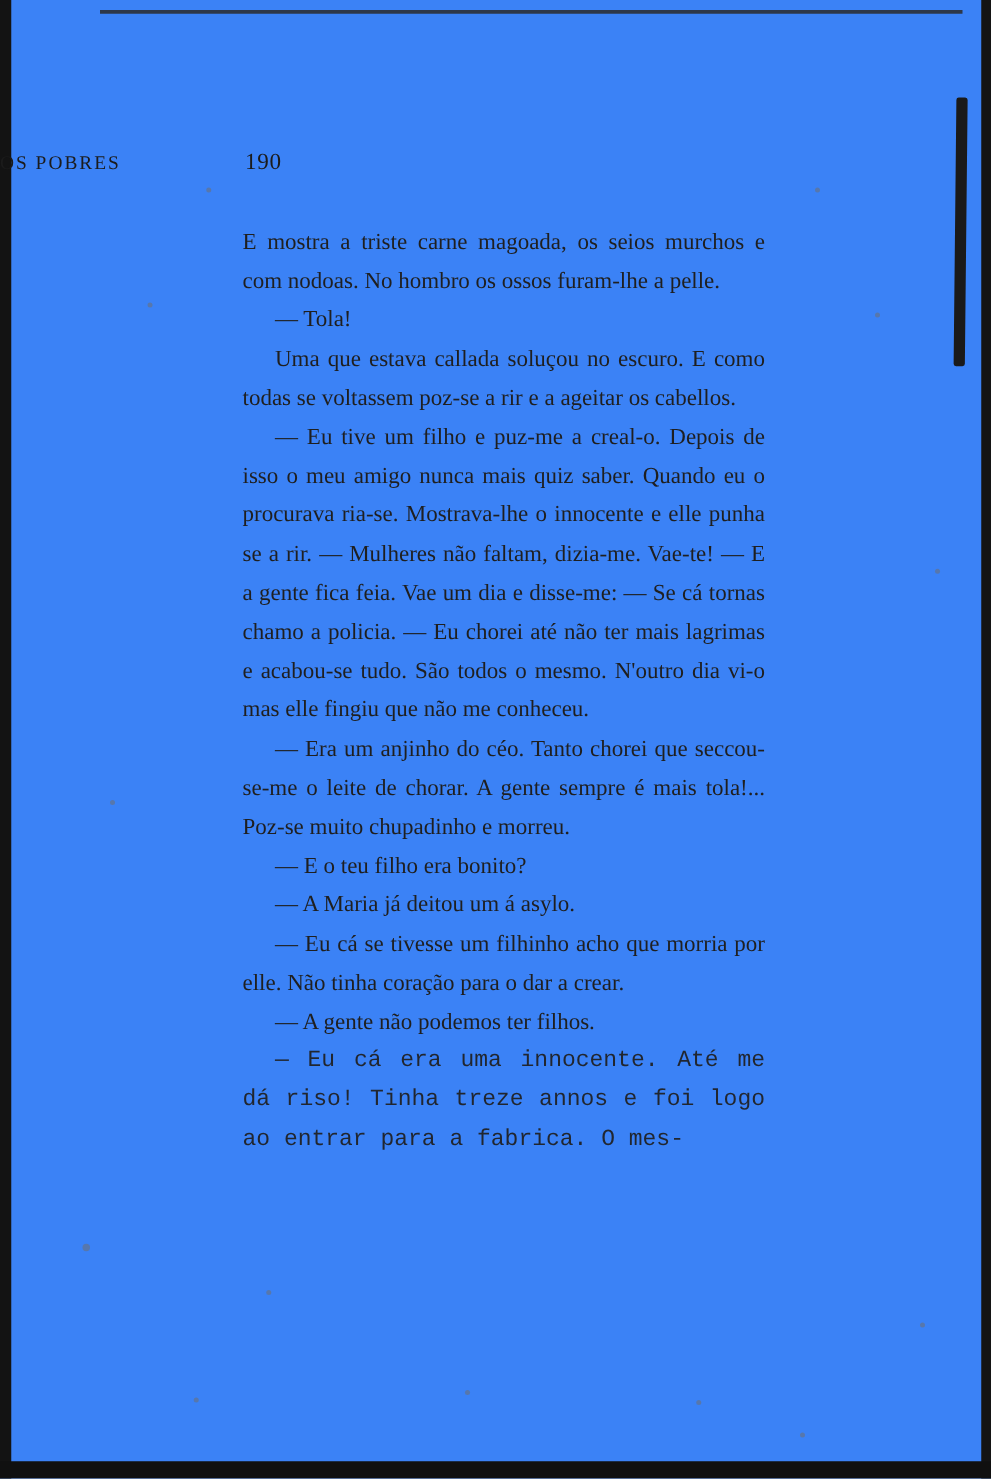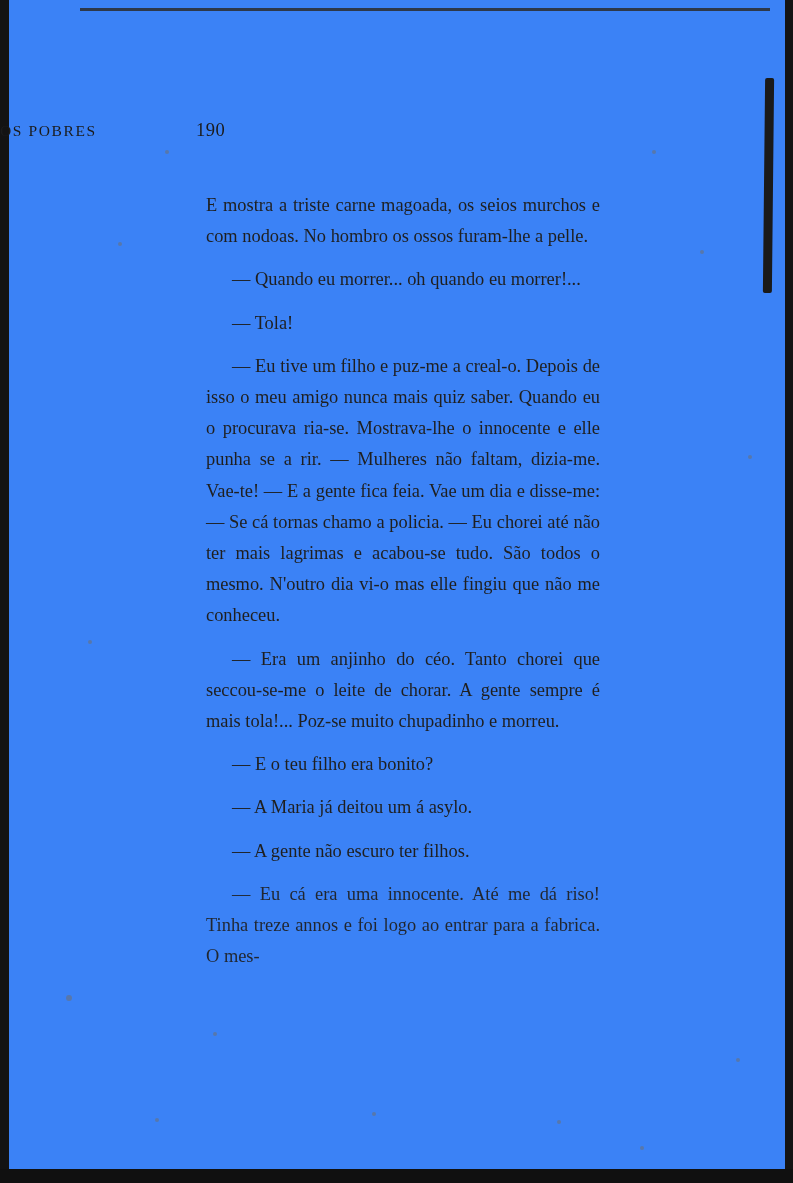--- a/index.html
+++ b/index.html
@@ -101,58 +101,59 @@
     left: 194px;
     top: 178px;
     width: 418px;
     font-size: 18.4px;
     line-height: 31.2px;
     text-align: justify;
     text-justify: inter-word;
     color: #1f1f1f;
   }
   .textblock p {
-    margin: 12px;
+    margin: 0;
     text-indent: 26px;
   }
   .textblock p.noind {
     text-indent: 0;
   }
   .textblock p.dash {
     text-indent: 26px;
   }
 
   
-  .fade-1 { opacity: .92; }
+  .fade-1 { opacity: .92; font-family: Liberation Mono, monospace; }
 </style>
 </head>
 <body>
 
 <div id="page">
 
   <div class="edge-top"></div>
   <div class="edge-left"></div>
   <div class="edge-right"></div>
   <div class="edge-bottom"></div>
   <div class="edge-mark"></div>
 
   <div class="running-head">
     <div class="folio">190</div>
     <div class="head-title">OS POBRES</div>
   </div>
 
   <div class="textblock">
     <p class="noind">E mostra a triste carne magoada, os seios murchos e com nodoas. No hombro os ossos furam-lhe a pelle.</p>
-    <p class="dash">— Quando eu morrer... oh quando eu morrer!...</p>
     <p class="dash">— Tola!</p>
+    <p>Uma que estava callada soluçou no escuro. E como todas se voltassem poz-se a rir e a ageitar os cabellos.</p>
     <p class="dash">— Eu tive um filho e puz-me a creal-o. Depois de isso o meu amigo nunca mais quiz saber. Quando eu o procurava ria-se. Mostrava-lhe o innocente e elle punha se a rir. — Mulheres não faltam, dizia-me. Vae-te! — E a gente fica feia. Vae um dia e disse-me: — Se cá tornas chamo a policia. — Eu chorei até não ter mais lagrimas e acabou-se tudo. São todos o mesmo. N'outro dia vi-o mas elle fingiu que não me conheceu.</p>
     <p class="dash">— Era um anjinho do céo. Tanto chorei que seccou-se-me o leite de chorar. A gente sempre é mais tola!... Poz-se muito chupadinho e morreu.</p>
     <p class="dash">— E o teu filho era bonito?</p>
     <p class="dash">— A Maria já deitou um á asylo.</p>
-    <p class="dash">— A gente não escuro ter filhos.</p>
+    <p class="dash">— Eu cá se tivesse um filhinho acho que morria por elle. Não tinha coração para o dar a crear.</p>
+    <p class="dash">— A gente não podemos ter filhos.</p>
     <p class="dash fade-1">— Eu cá era uma innocente. Até me dá riso! Tinha treze annos e foi logo ao entrar para a fabrica. O mes-</p>
   </div>
 
   <div id="specks">
       <div class="speck" style="left: 165px; top: 150px; width: 4px; height: 4px;"></div>
       <div class="speck" style="left: 118px; top: 242px; width: 4px; height: 4px;"></div>
       <div class="speck" style="left: 652px; top: 150px; width: 4px; height: 4px;"></div>
       <div class="speck" style="left: 700px; top: 250px; width: 4px; height: 4px;"></div>
       <div class="speck" style="left: 748px; top: 455px; width: 4px; height: 4px;"></div>
       <div class="speck" style="left: 66px; top: 995px; width: 6px; height: 6px;"></div>

